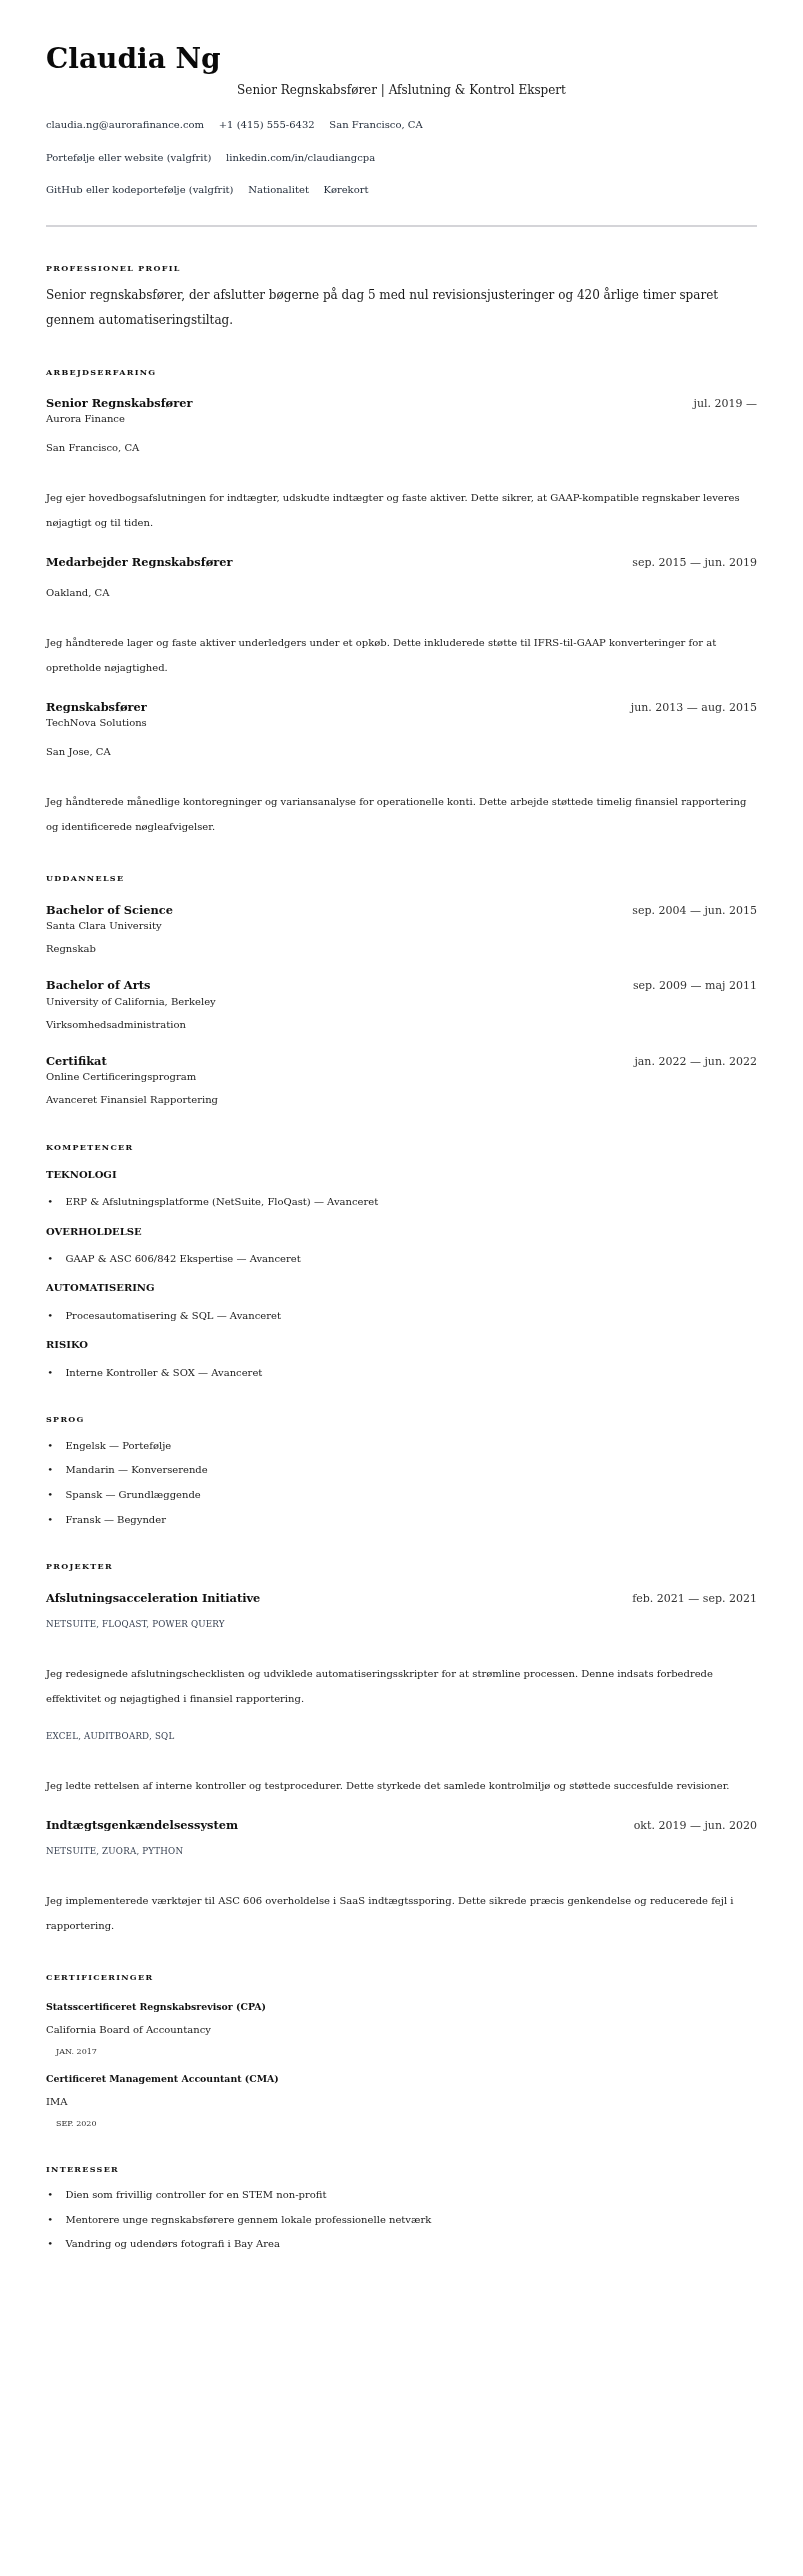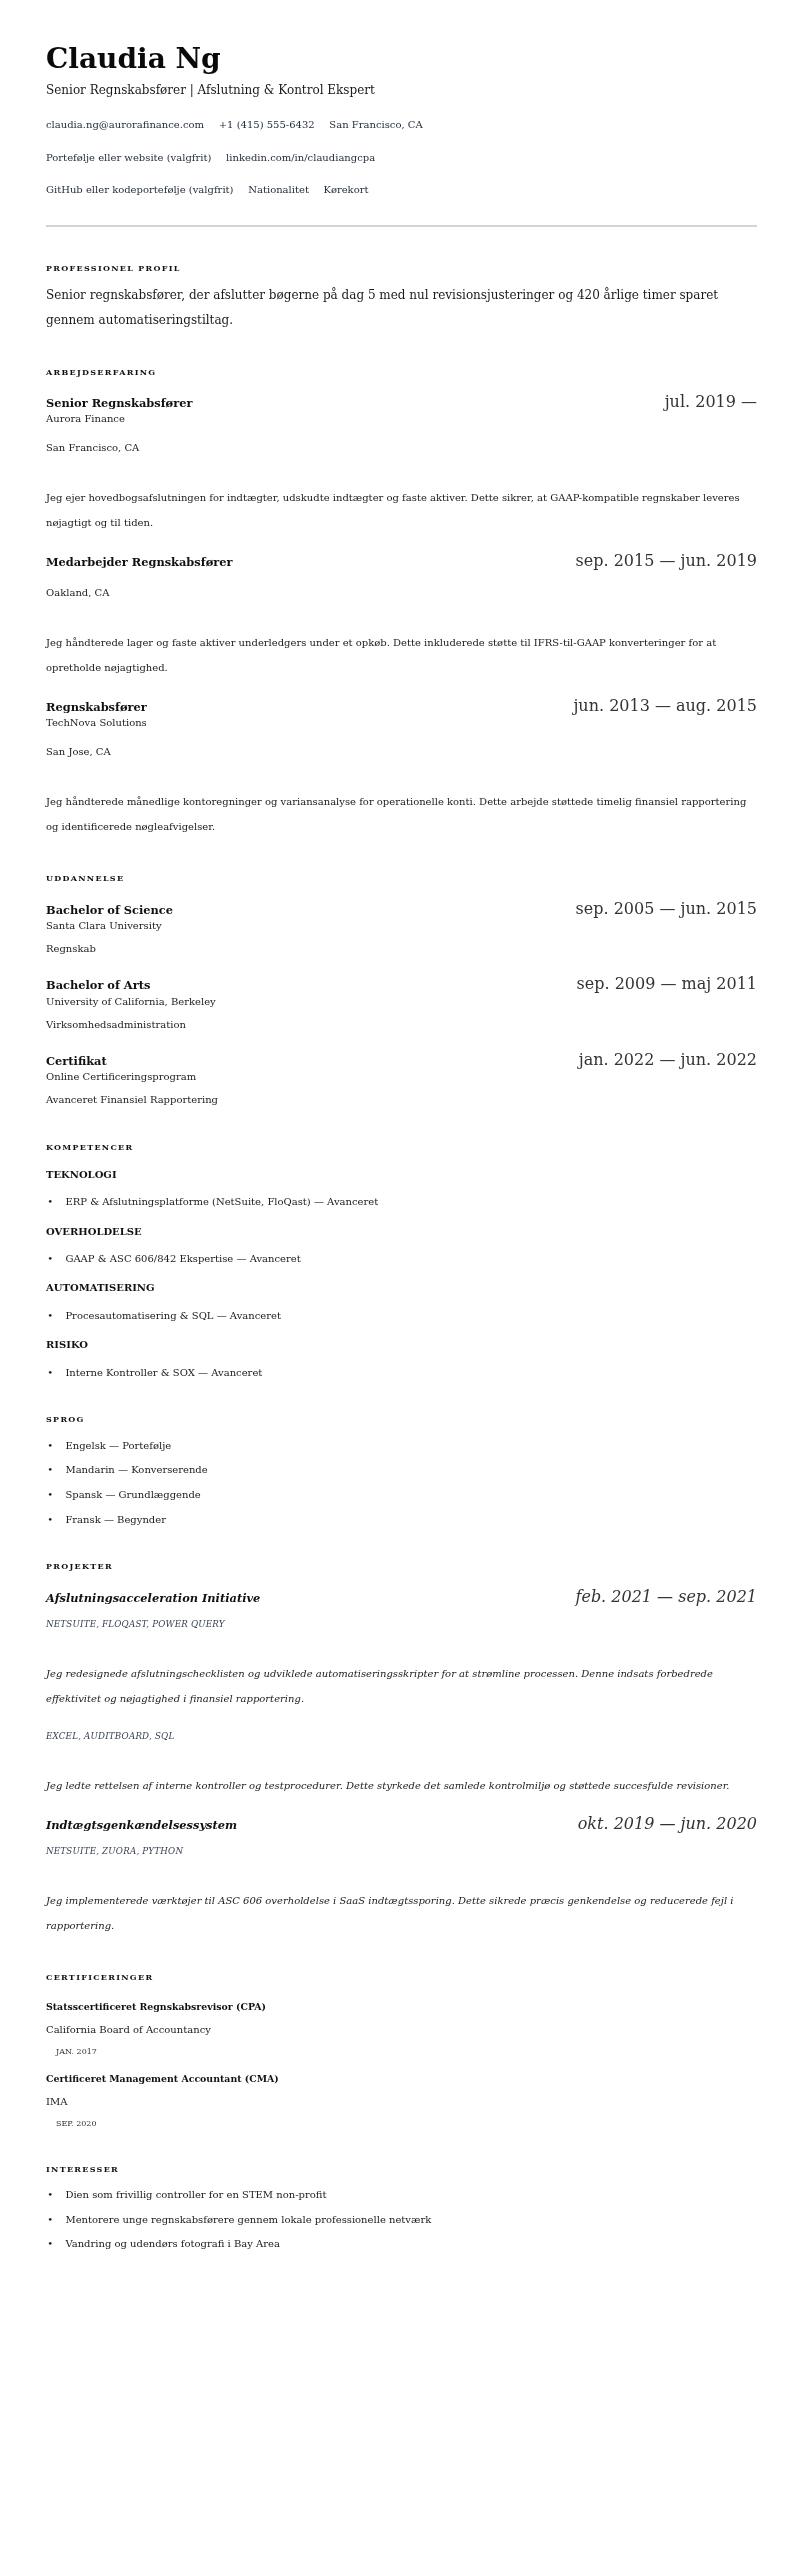--- a/index.html
+++ b/index.html
@@ -5,38 +5,38 @@
     * { box-sizing: border-box; margin: 0; padding: 0; }
     html, body { background: #ffffff; }
     body {
       width: 803px;
       min-height: 2576px;
       font-family: "DejaVu Serif", serif;
       color: #111111;
     }
     .page { padding: 39px 46px 40px 46px; width: 803px; }
     .name { font-size: 28px; font-weight: bold; line-height: 39px; color: #0a0a0a; }
-    .headline { font-size: 12px; line-height: 17.4px; margin-top: 4px; color: #1a1a1a; }
+    .headline { font-size: 12px; line-height: 17.4px; margin-top: 4px; color: #1a1a1a; text-align: center; }
     .contact-row { display: flex; gap: 14.7px; font-size: 10px; line-height: 14.7px; color: #1f2937; }
     .contact-row.first { margin-top: 19px; }
     .contact-row + .contact-row { margin-top: 17.4px; }
     .contact-item { white-space: nowrap; }
     .divider { height: 1.3px; background: #d4d4d8; margin-top: 28px; border: none; }
 
     .section-title {
       font-size: 8px; font-weight: bold; letter-spacing: 1.3px;
       text-transform: uppercase; color: #111; line-height: 12px;
     }
     .section { margin-top: 33px; }
     .section.first { margin-top: 35px; }
     .summary { font-size: 12px; line-height: 25px; margin-top: 9px; color: #1a1a1a; }
 
     .entry-head { display: flex; justify-content: space-between; align-items: baseline; text-align: right; }
     .entry-title { font-size: 11.4px; font-weight: bold; line-height: 17.4px; color: #111; }
-    .entry-date { font-size: 16px; line-height: 14.7px; color: #333; white-space: nowrap; }
+    .entry-date { font-size: 11px; line-height: 14.7px; color: #333; white-space: nowrap; }
     .entry-sub { font-size: 10px; line-height: 14.7px; color: #222; }
     .entry-sub.loc { margin-top: 14px; }
 
     .job { margin-top: 17.4px; }
     .job + .job { margin-top: 19px; }
     .job-desc { font-size: 10px; line-height: 25px; margin-top: 29.5px; color: #1a1a1a; }
 
     .edu { margin-top: 17.4px; }
     .edu + .edu { margin-top: 20px; }
     .edu .entry-sub + .entry-sub { margin-top: 8.7px; }
@@ -48,21 +48,21 @@
     ul.bullets li {
       position: relative; padding-left: 19.4px;
       font-size: 10px; line-height: 14.7px; color: #1a1a1a;
     }
     ul.bullets li::before {
       content: "\2022"; position: absolute; left: 1.3px; top: 0; font-size: 10px;
     }
     ul.bullets.spaced li + li { margin-top: 10px; }
     .skill-group ul.bullets { margin-top: 12.7px; }
 
-    .project { margin-top: 17.4px; font-style: italic; }
+    .project { margin-top: 17.4px; }
     .project + .project { margin-top: 19px; }
     .tech { font-size: 8.7px; line-height: 13.4px; color: #374151; letter-spacing: 0.2px; margin-top: 10.7px; text-transform: uppercase; }
     .proj-desc { font-size: 10px; line-height: 25px; margin-top: 29.5px; color: #1a1a1a; }
 
     .cert { margin-top: 17.4px; }
     .cert + .cert { margin-top: 14.7px; }
     .cert-title { font-size: 9.4px; font-weight: bold; line-height: 14.7px; color: #111; }
     .cert-issuer { font-size: 10px; line-height: 14.7px; margin-top: 8px; color: #1a1a1a; }
     .cert-date { font-size: 8px; line-height: 12px; margin-top: 8px; color: #333; text-transform: uppercase; margin-left: 10px; }
 
@@ -133,21 +133,21 @@
       <p class="job-desc">Jeg håndterede månedlige kontoregninger og variansanalyse for operationelle konti. Dette arbejde støttede timelig finansiel rapportering og identificerede nøgleafvigelser.</p>
     </div>
   </section>
 
   <section class="section">
     <h2 class="section-title">UDDANNELSE</h2>
 
     <div class="edu">
       <div class="entry-head">
         <span class="entry-title">Bachelor of Science</span>
-        <span class="entry-date">sep. 2005 — jun. 2015</span>
+        <span class="entry-date">sep. 2004 — jun. 2015</span>
       </div>
       <div class="entry-sub">Santa Clara University</div>
       <div class="entry-sub">Regnskab</div>
     </div>
 
     <div class="edu">
       <div class="entry-head">
         <span class="entry-title">Bachelor of Arts</span>
         <span class="entry-date">sep. 2009 — maj 2011</span>
       </div>

